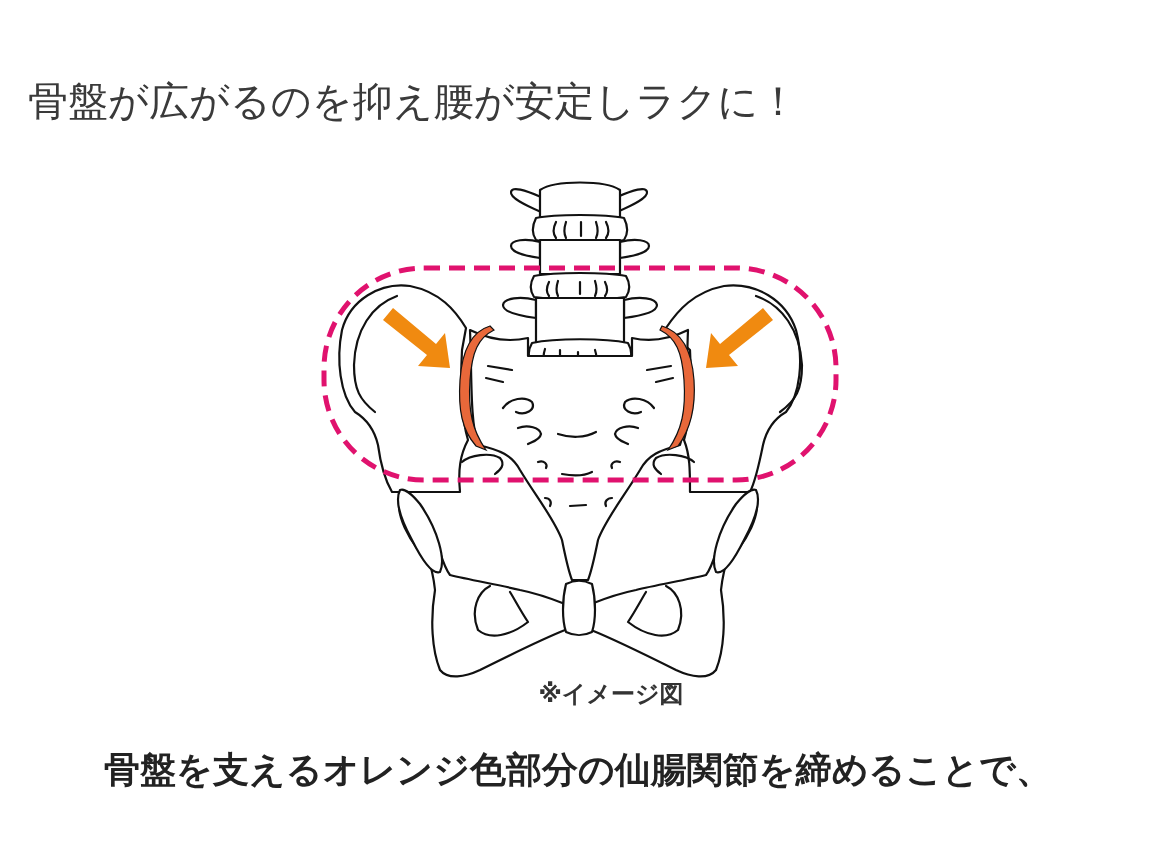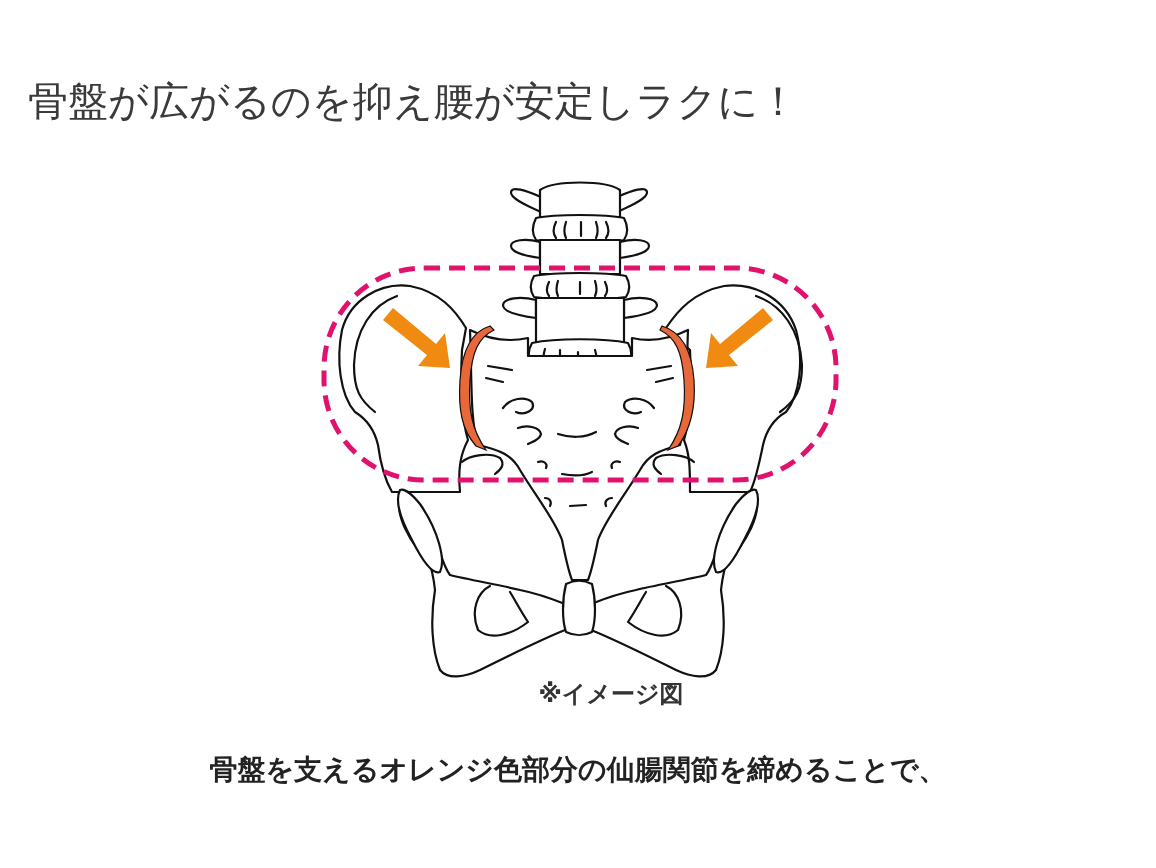--- a/index.html
+++ b/index.html
@@ -14,21 +14,21 @@
     .illustration {
       position: absolute; left: 0; top: 0; width: 1156px; height: 868px;
     }
     .note {
       position: absolute; left: 0; top: 678px; width: 1104px; text-align: center;
       font-size: 24px; color: #333333; padding-left: 118px; box-sizing: border-box;
       font-weight: bold;
     }
     .caption {
       position: absolute; left: 0; top: 742px; width: 1156px; text-align: center;
-      font-size: 28px; color: #222222; line-height: 56px; font-weight: bold;
+      font-size: 36px; color: #222222; line-height: 56px; font-weight: bold;
     }
     .caption div { white-space: nowrap; }
   </style>
 </head>
 <body>
 
 <div class="headline">骨盤が広がるのを抑え腰が安定しラクに！</div>
 
 <svg class="illustration" viewBox="0 0 1156 868" xmlns="http://www.w3.org/2000/svg">
   <g fill="#ffffff" stroke="#111111" stroke-width="2.2" stroke-linecap="round" stroke-linejoin="round">

